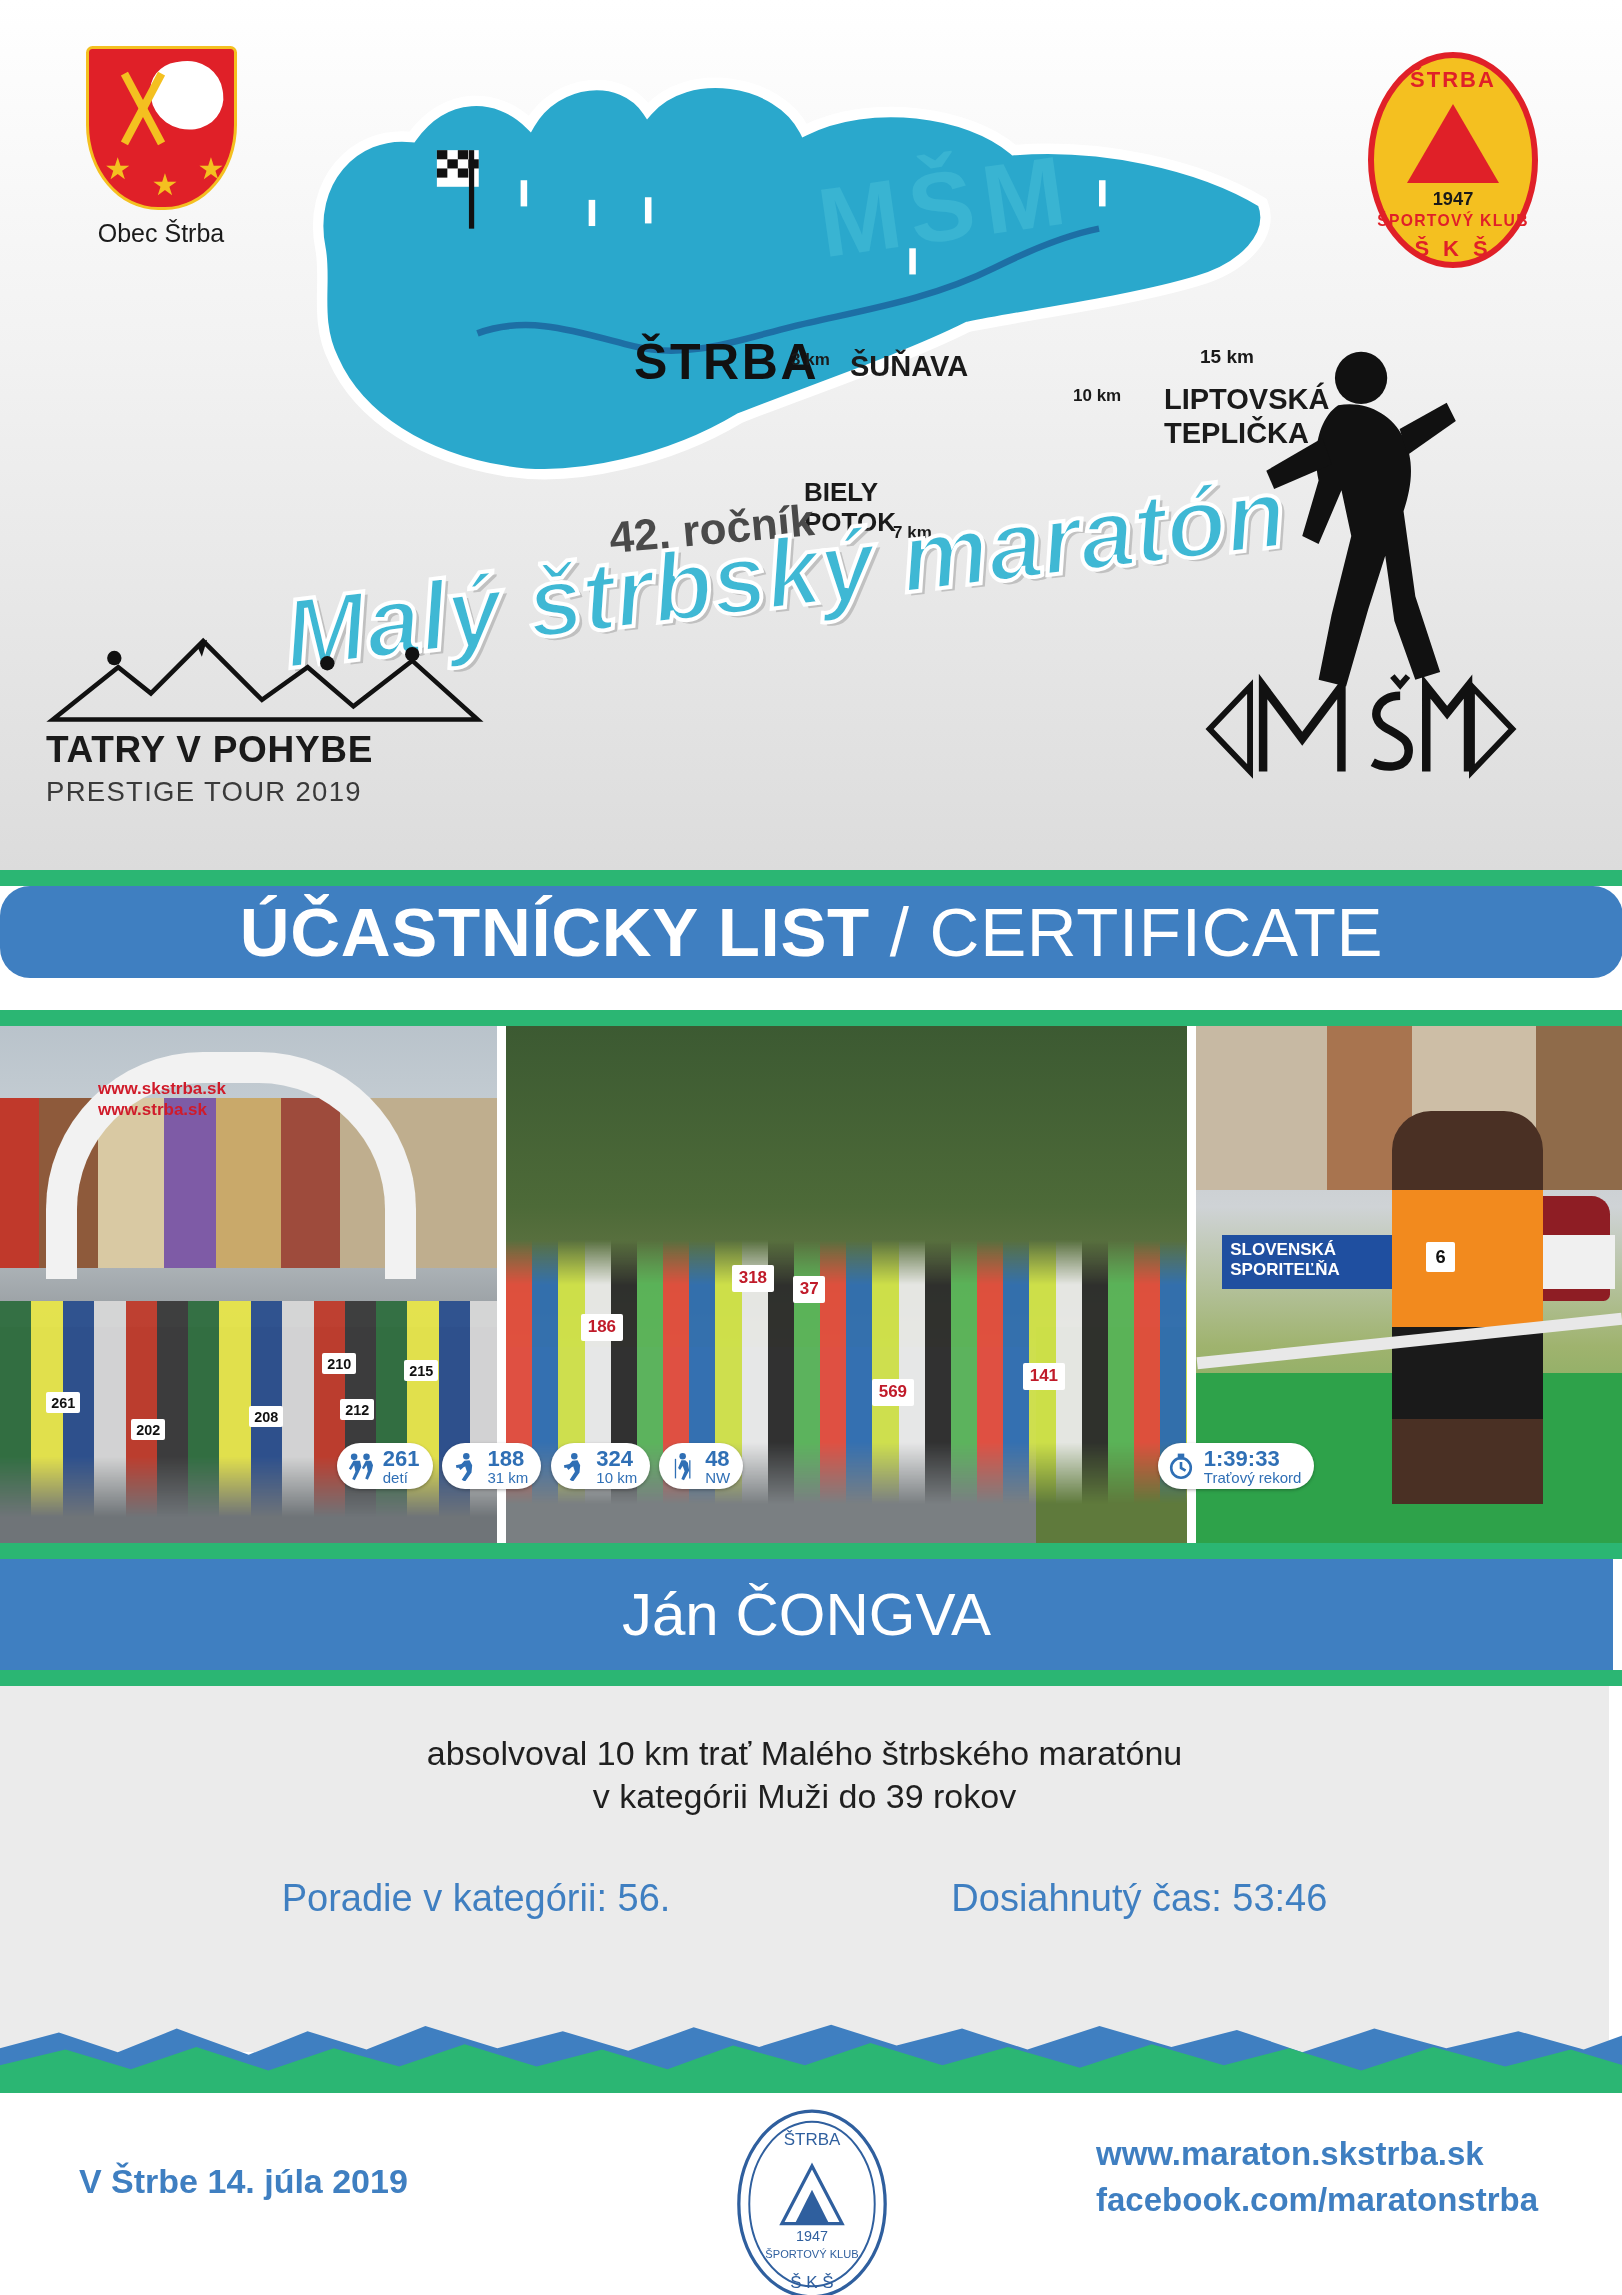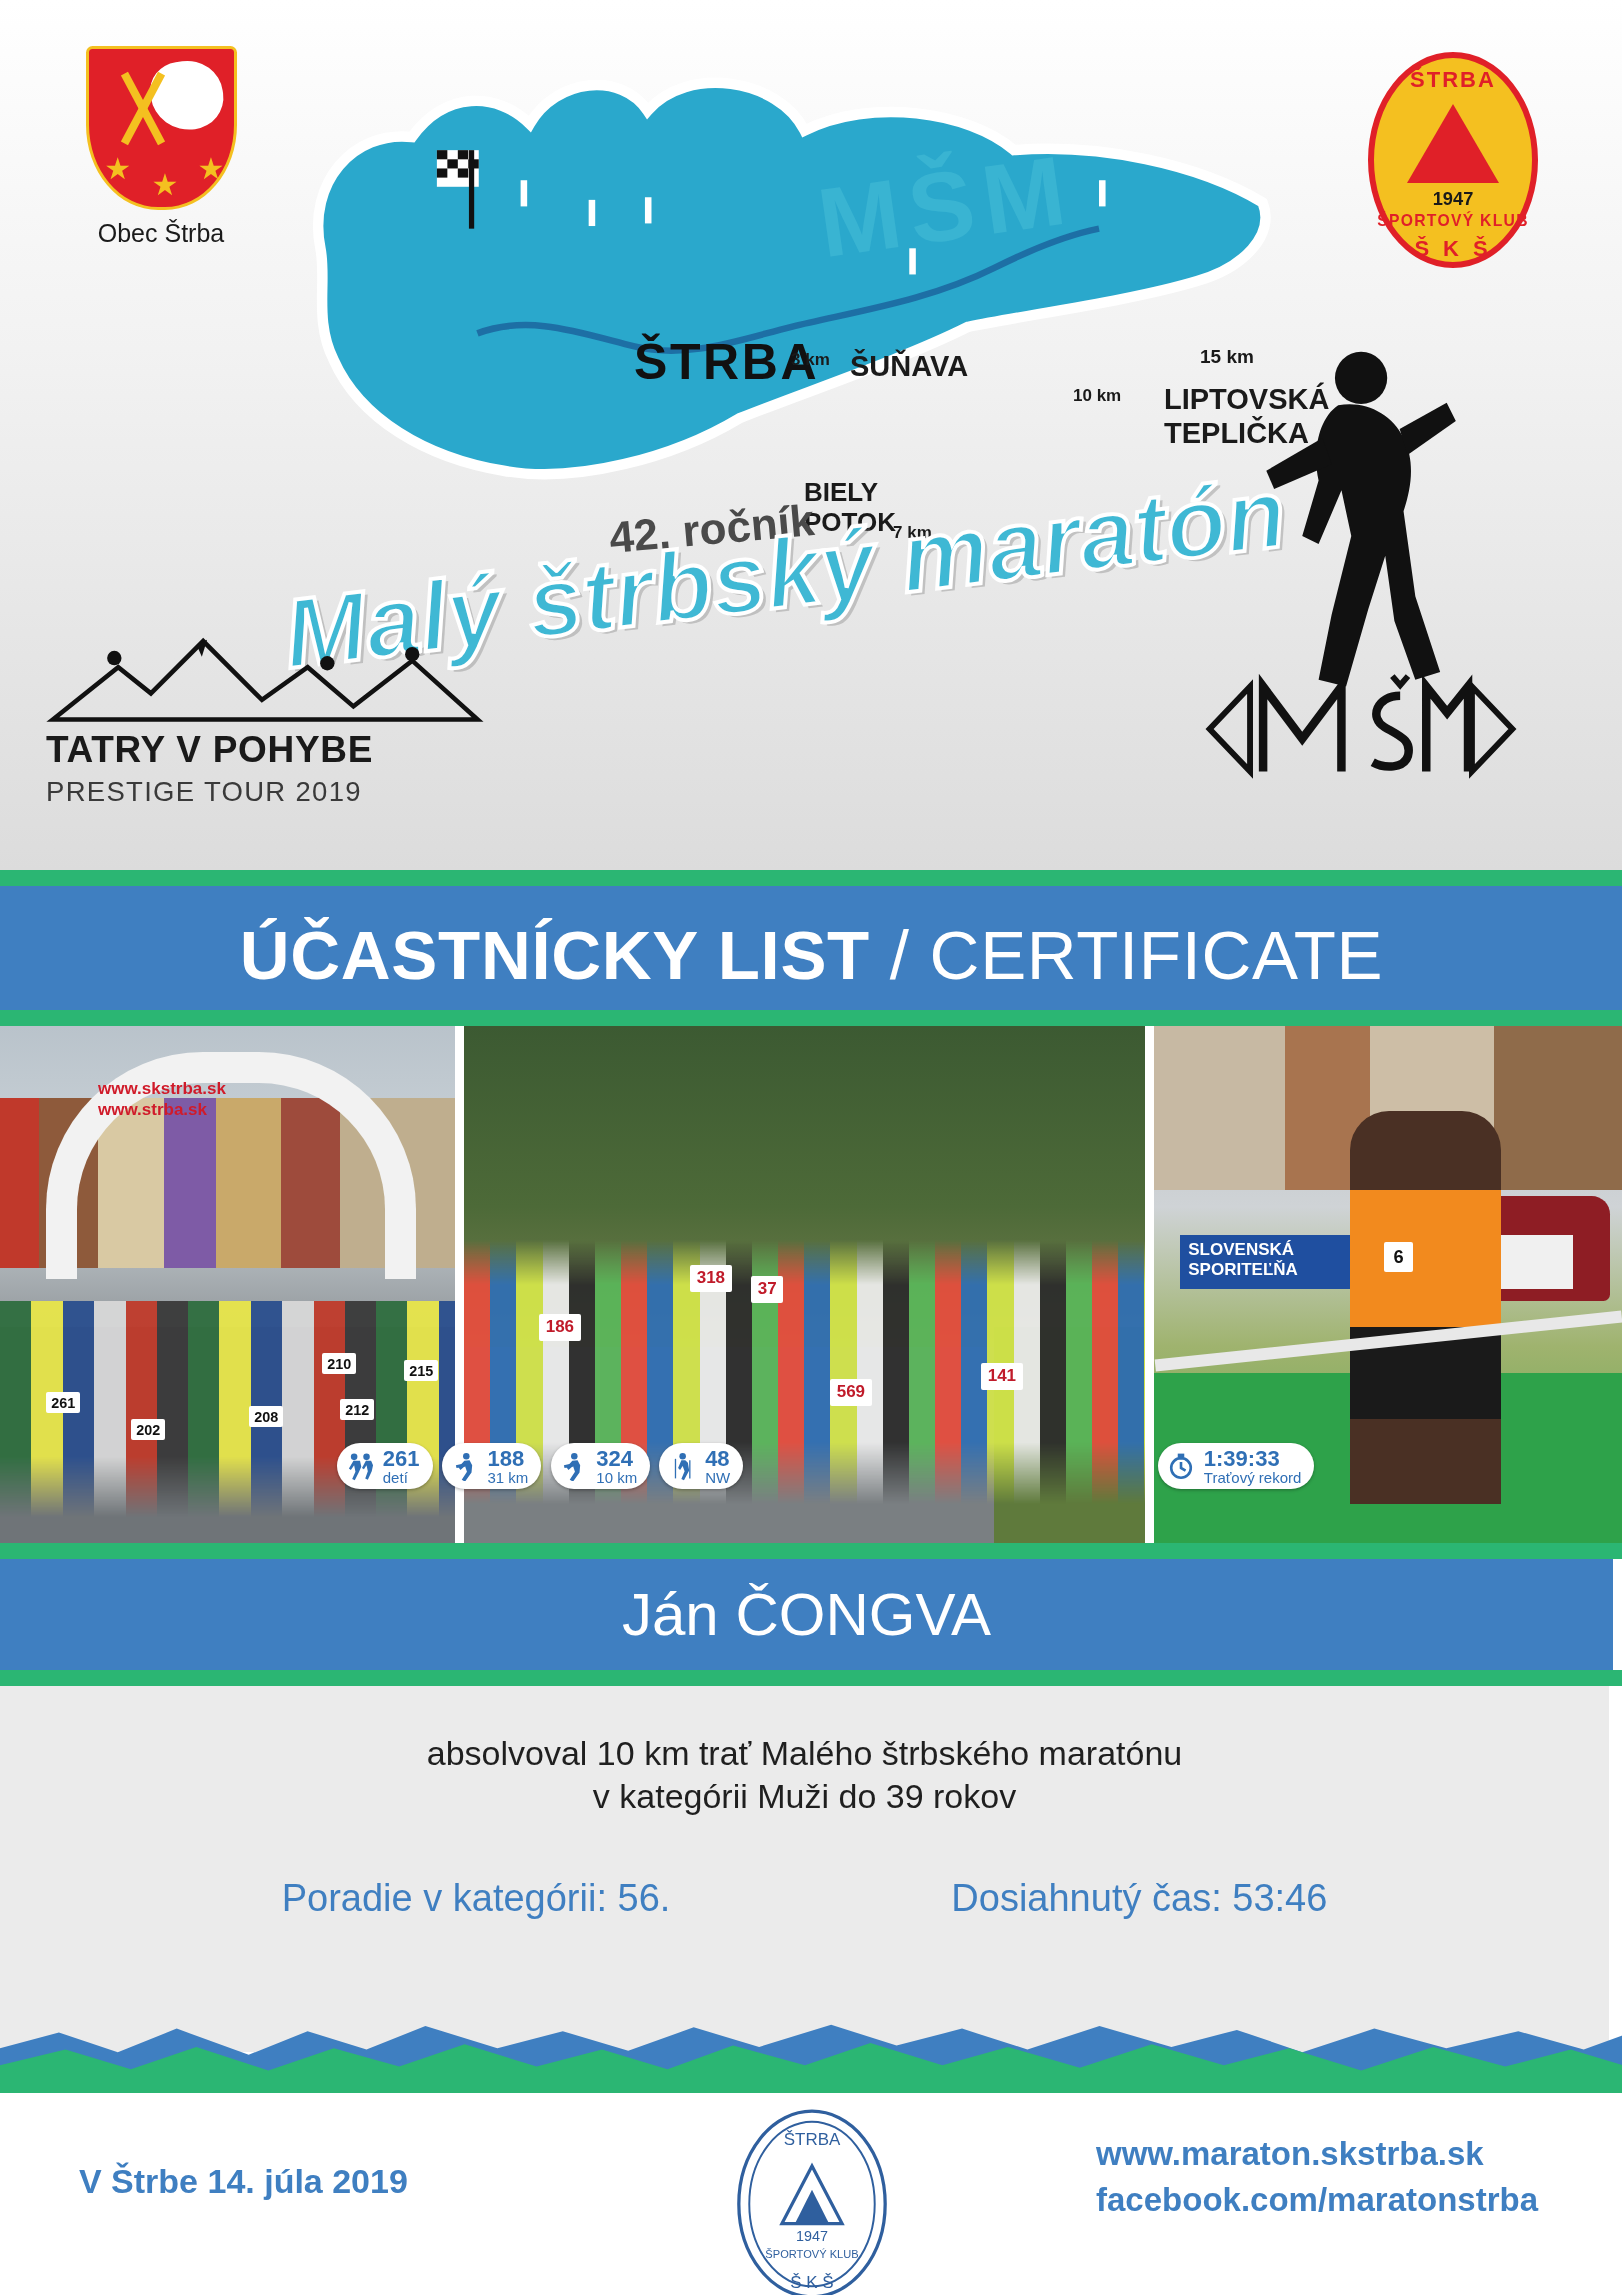--- a/index.html
+++ b/index.html
@@ -127,21 +127,21 @@
     display:flex;align-items:center;justify-content:center;
   }
   .cert-title{
     font-size:69px;color:#ffffff;letter-spacing:0.7px;white-space:nowrap;
   }
   .cert-title .b{font-weight:bold;}
 
   
   .photos{position:absolute;left:0;width:1623px;height:517px;display:flex;gap:9.2px;}
   .photo{position:relative;overflow:hidden;background:#888;}
-  .p1{width:455px;}
+  .p1{width:455px;padding-left:42px;}
   .p2{width:681px;}
   .p3{flex:1;}
 
   
   .p1 .sky{position:absolute;inset:0;background:linear-gradient(180deg,#b9c3cb 0%,#cdd4d9 30%,#9aa0a4 55%,#7d8286 100%);}
   .p1 .houses{position:absolute;left:0;top:72px;width:100%;height:170px;
     background:linear-gradient(90deg,#c0392b 0 39px,#8e5a3b 39px 98px,#d9c9a3 98px 164px,#7e5ba6 164px 216px,#c9a96a 216px 281px,#9e4b3c 281px 340px,#bfae8e 340px 458px);}
   .p1 .arch{position:absolute;left:46px;top:26px;width:308px;height:196px;
     border:31px solid #f2f2f2;border-bottom:none;border-radius:157px 157px 0 0;background:transparent;}
   .p1 .arch-txt{position:absolute;left:98px;top:52px;color:#d01b2a;font-size:17px;font-weight:bold;line-height:21px;}
@@ -320,21 +320,21 @@
         <circle cx="104" cy="46" r="11" fill="#111"></circle>
         <circle cx="430" cy="54" r="11" fill="#111"></circle>
         <circle cx="560" cy="40" r="11" fill="#111"></circle>
       </svg>
       <div class="tatry-t1">TATRY V POHYBE</div>
       <div class="tatry-t2">PRESTIGE TOUR 2019</div>
     </div>
   </div>
 
   <div class="green-bar" style="top:870px;"></div>
-  <div class="blue-bar" style="top:886px;height:139px;">
+  <div class="blue-bar" style="top:886px;height:92px;border-radius:30px;">
     <div class="cert-title">
       <span class="b">ÚČASTNÍCKY LIST</span><span> / CERTIFICATE</span>
     </div>
   </div>
   <div class="green-bar" style="top:1010px;"></div>
 
   <div class="photos" style="top:1026px;">
     <div class="photo p1">
       <div class="sky"></div>
       <div class="houses"></div>

